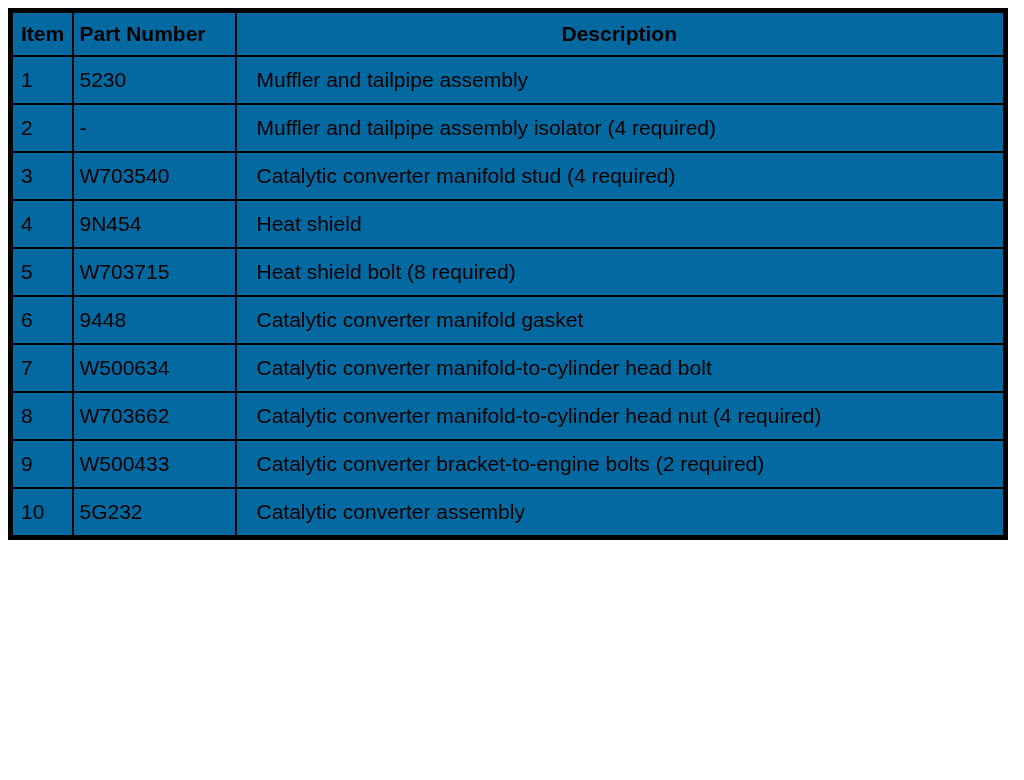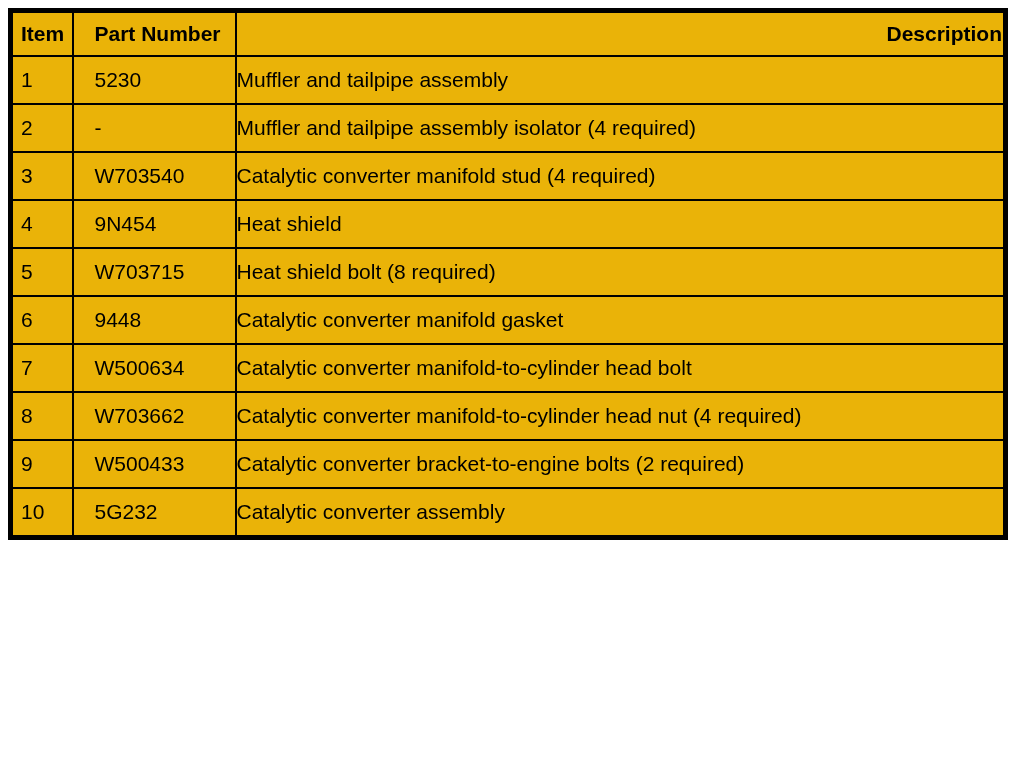--- a/index.html
+++ b/index.html
@@ -24,41 +24,41 @@
     table-layout: fixed;
   }
   table.parts-table {
     border: 5px solid #000000;
   }
   .parts-table th, .parts-table td {
     border: 2px solid #000000;
     font-size: 21px;
     line-height: 1.1;
     vertical-align: middle;
-    background: #eab308;
+    background: #0369a1;
     white-space: nowrap;
     overflow: hidden;
   }
   .parts-table th {
     font-weight: bold;
     height: 40px;
     text-align: left;
   }
   .parts-table td {
     height: 44px;
     font-weight: normal;
   }
   .col-item  { width: 62px;  }
   .col-part  { width: 163px; }
   .col-desc  { width: auto;  }
   .cell-item { padding-left: 8px;  }
-  .cell-part { padding-left: 21px; }
-  .cell-desc { padding-left: 0; }
+  .cell-part { padding-left: 6px; }
+  .cell-desc { padding-left: 20px; }
   th.cell-desc {
-    text-align: right;
+    text-align: center;
     padding-left: 0;
   }
 </style>
 </head>
 <body>
 
 <div class="page">
   <table class="parts-table">
     <colgroup>
       <col class="col-item">

